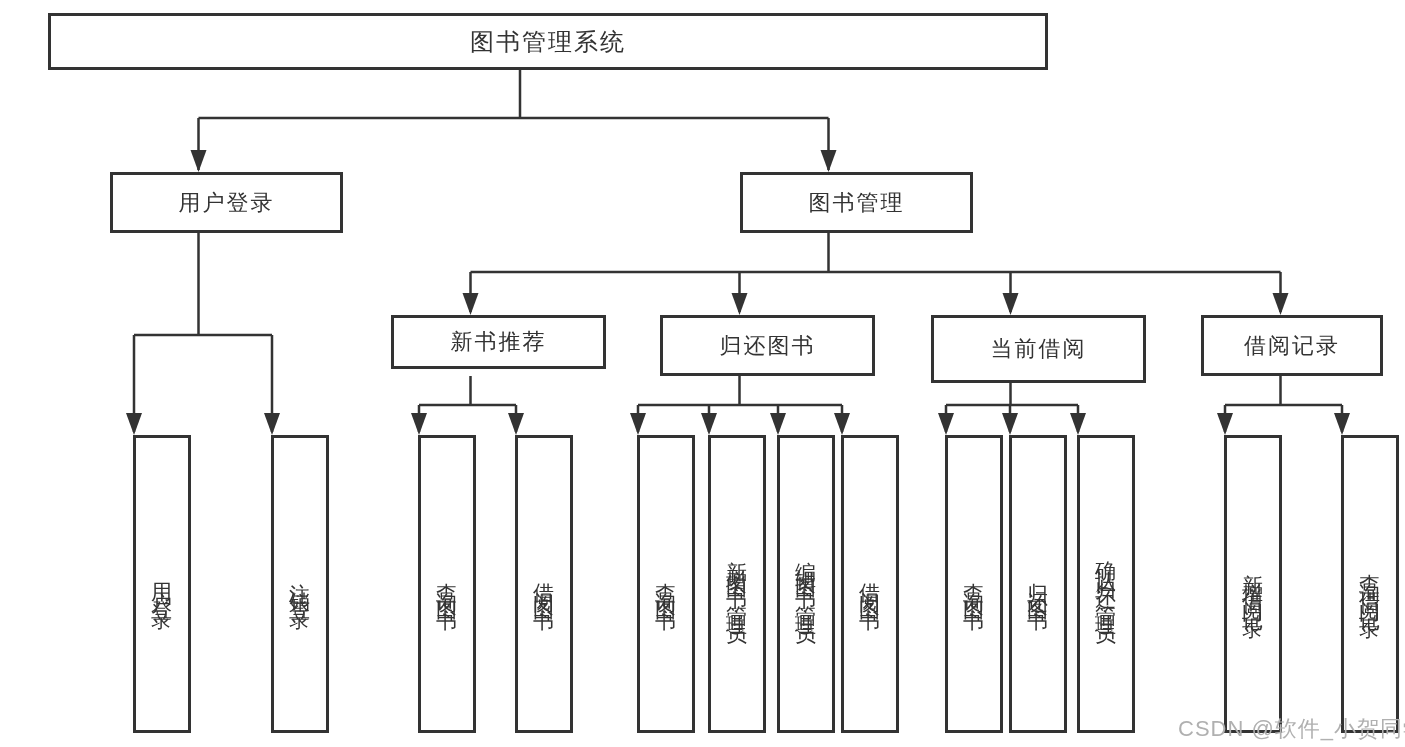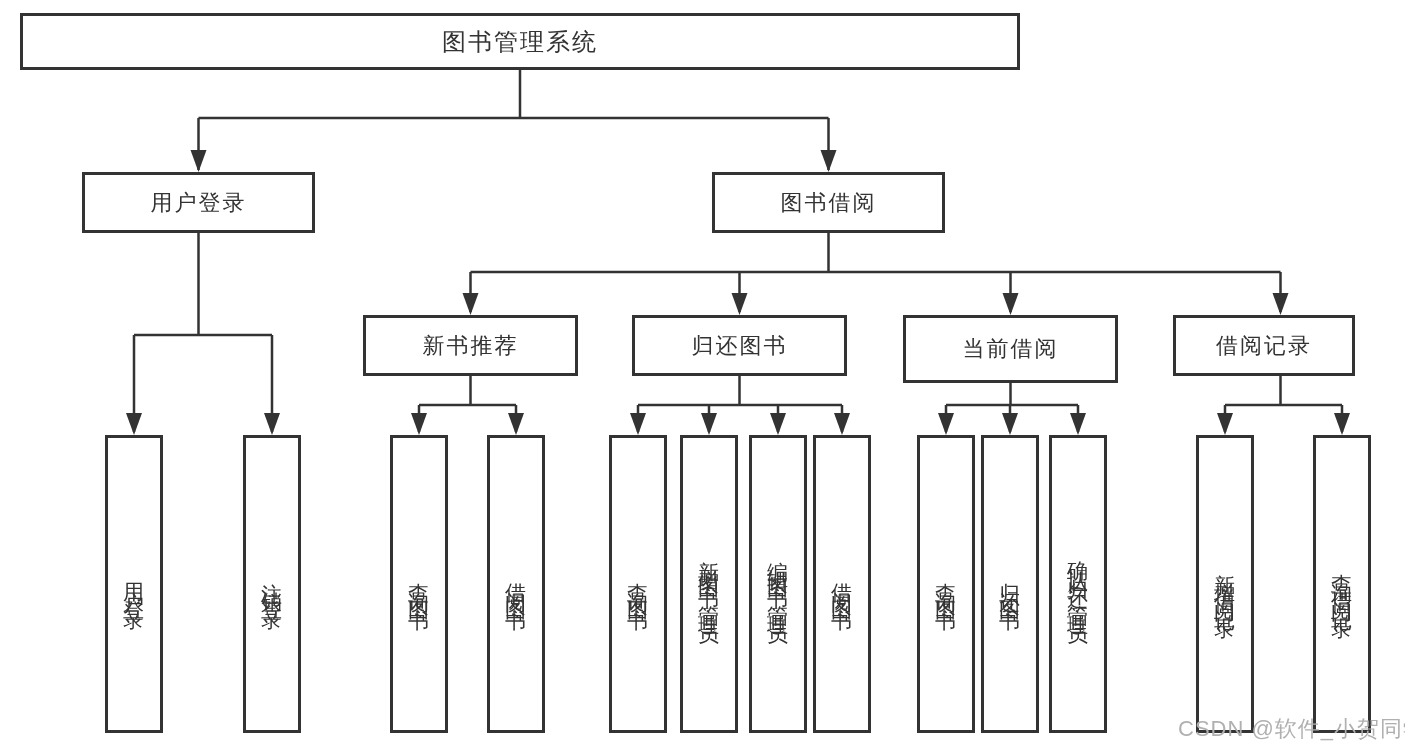--- a/index.html
+++ b/index.html
@@ -15,20 +15,21 @@
     position:absolute;
     box-sizing:border-box;
     border:3px solid #333333;
     background:#ffffff;
     display:flex;align-items:center;justify-content:center;
     color:#333333;
     font-size:22px;
     letter-spacing:2px;
     text-align:center;
     z-index:2;
+    margin-left:28px;
   }
   .root{font-size:24px;}
   .leaf{
     writing-mode:vertical-rl;
     text-orientation:mixed;
     font-size:21px;
     letter-spacing:9px;
     line-height:1;
   }
   .watermark{
@@ -82,23 +83,23 @@
       <polygon points="1002,413 1018,413 1010,435"></polygon>
       <polygon points="1070,413 1086,413 1078,435"></polygon>
       <polygon points="1217,413 1233,413 1225,435"></polygon>
       <polygon points="1334,413 1350,413 1342,435"></polygon>
     </g>
   </svg>
 
   <div class="node root" style="left:20px;top:13px;width:1000px;height:57px">图书管理系统</div>
 
   <div class="node" style="left:82px;top:172px;width:233px;height:61px">用户登录</div>
-  <div class="node" style="left:712px;top:172px;width:233px;height:61px">图书借阅</div>
+  <div class="node" style="left:712px;top:172px;width:233px;height:61px">图书管理</div>
 
-  <div class="node" style="left:363px;top:315px;width:215px;height:61px">新书推荐</div>
+  <div class="node" style="left:363px;top:315px;width:215px;height:54px">新书推荐</div>
   <div class="node" style="left:632px;top:315px;width:215px;height:61px">归还图书</div>
   <div class="node" style="left:903px;top:315px;width:215px;height:68px">当前借阅</div>
   <div class="node" style="left:1173px;top:315px;width:182px;height:61px">借阅记录</div>
 
   <div class="node leaf" style="left:105px;top:435px;width:58px;height:298px">用户登录</div>
   <div class="node leaf" style="left:243px;top:435px;width:58px;height:298px">注销登录</div>
 
   <div class="node leaf" style="left:390px;top:435px;width:58px;height:298px">查询图书</div>
   <div class="node leaf" style="left:487px;top:435px;width:58px;height:298px">借阅图书</div>
 

